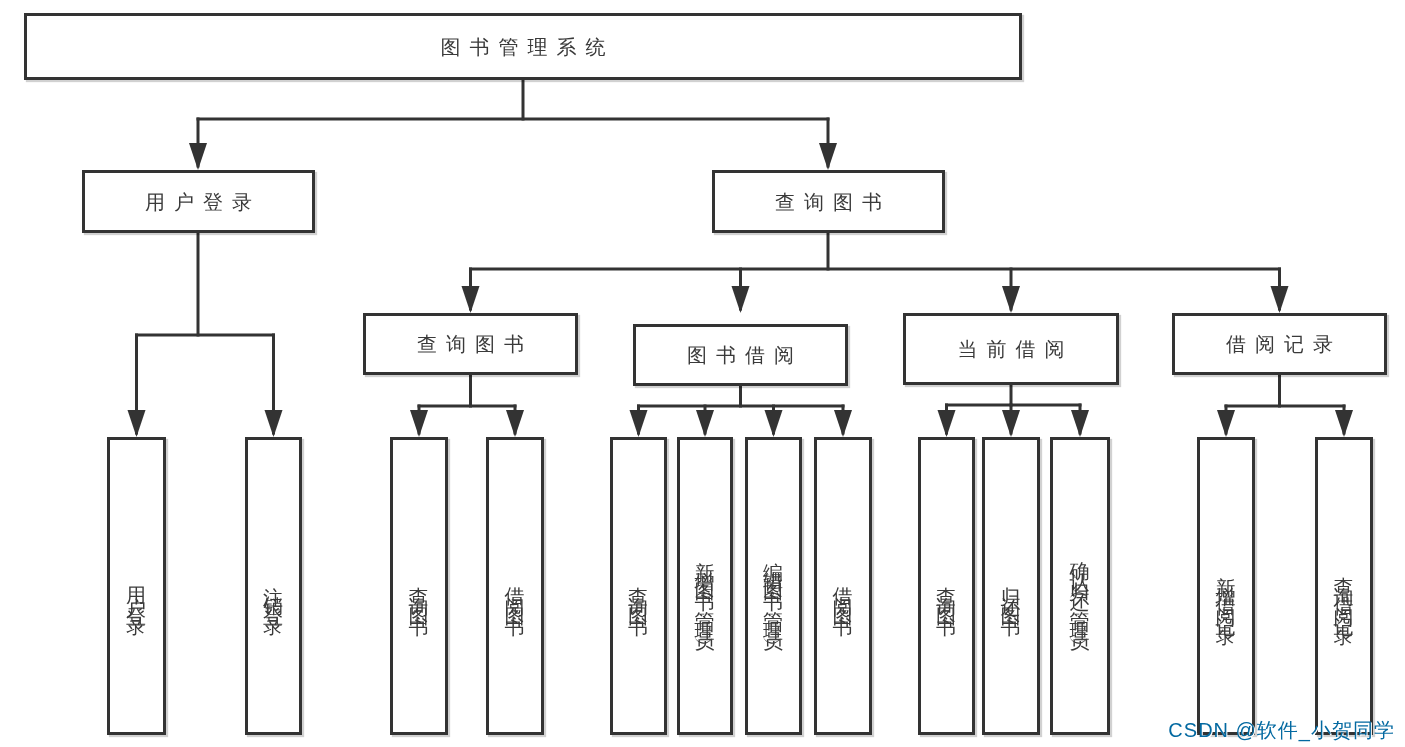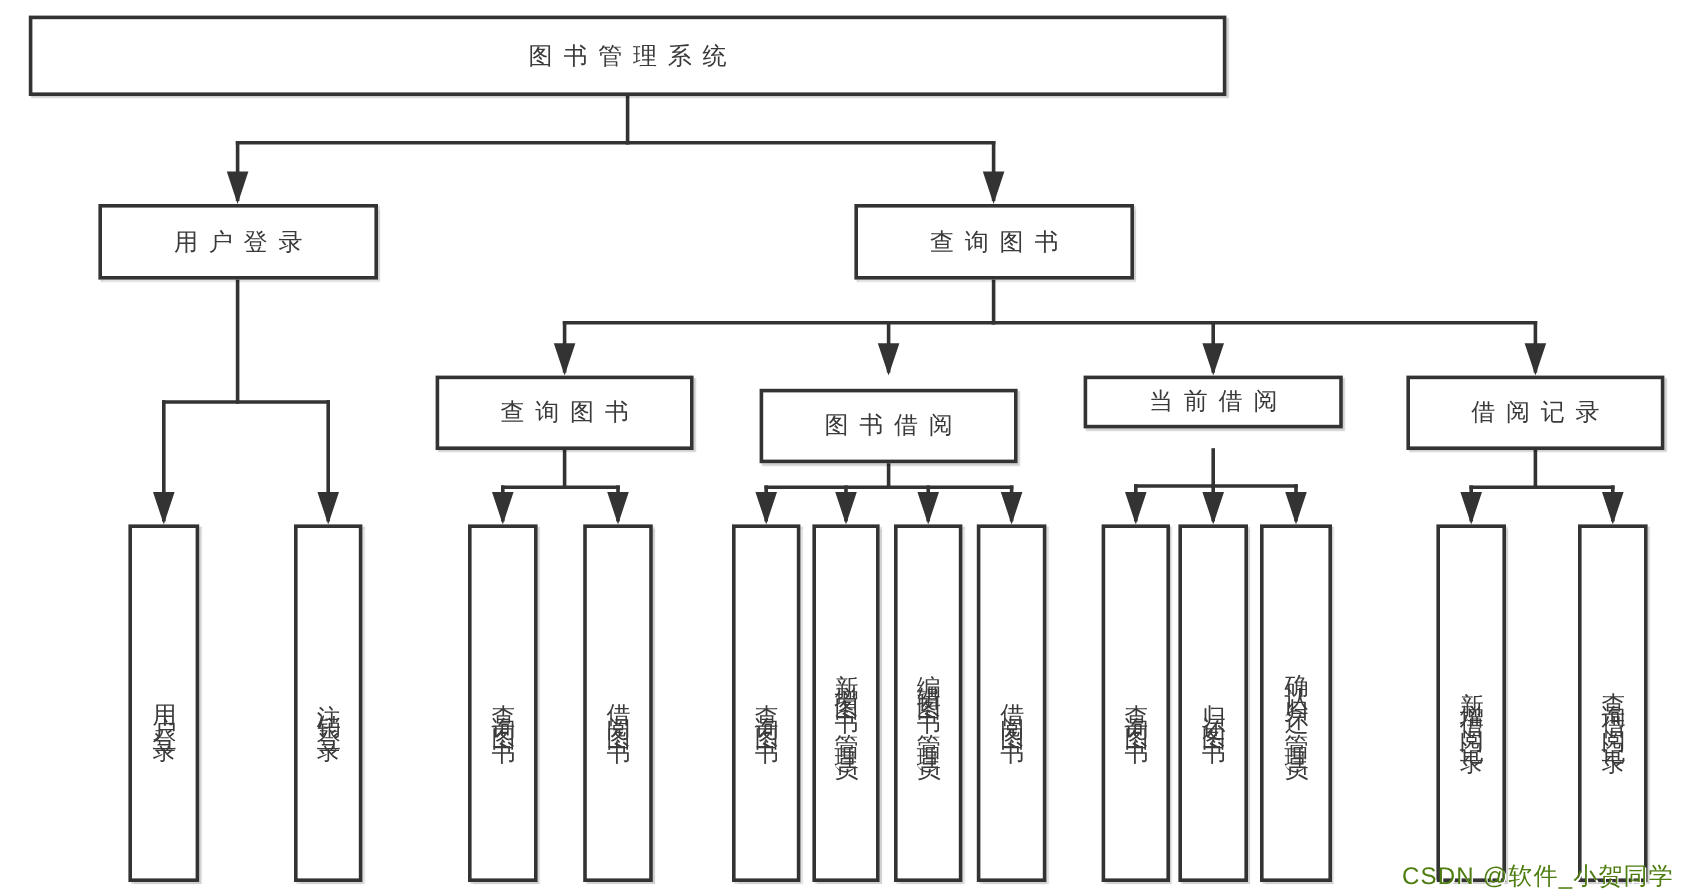--- a/index.html
+++ b/index.html
@@ -102,21 +102,21 @@
   <div class="node" style="left:712px;top:170px;width:233px;height:63px;">
     <span class="hlabel">查询图书</span>
   </div>
 
   <div class="node" style="left:363px;top:313px;width:215px;height:62px;">
     <span class="hlabel">查询图书</span>
   </div>
   <div class="node" style="left:633px;top:324px;width:215px;height:62px;">
     <span class="hlabel">图书借阅</span>
   </div>
-  <div class="node" style="left:903px;top:313px;width:216px;height:44px;text-align:center;">
+  <div class="node" style="left:903px;top:313px;width:216px;height:72px;text-align:center;">
     <span class="hlabel">当前借阅</span>
   </div>
   <div class="node" style="left:1172px;top:313px;width:215px;height:62px;">
     <span class="hlabel">借阅记录</span>
   </div>
 
   <div class="vnode" style="left:107px;top:437px;width:59px;height:298px;">
     <span class="vlabel">用户登录</span>
   </div>
   <div class="vnode" style="left:245px;top:437px;width:57px;height:298px;">
@@ -153,14 +153,14 @@
     <span class="vlabel">确认归还（管理员）</span>
   </div>
 
   <div class="vnode" style="left:1197px;top:437px;width:58px;height:298px;">
     <span class="vlabel">新增借阅记录</span>
   </div>
   <div class="vnode" style="left:1315px;top:437px;width:58px;height:298px;">
     <span class="vlabel">查询借阅记录</span>
   </div>
 
-  <div class="watermark" style="color: #4d7c0f;">CSDN @软件_小贺同学</div>
+  <div class="watermark" style="color: #0369a1;">CSDN @软件_小贺同学</div>
 </div>
 
 </body></html>

